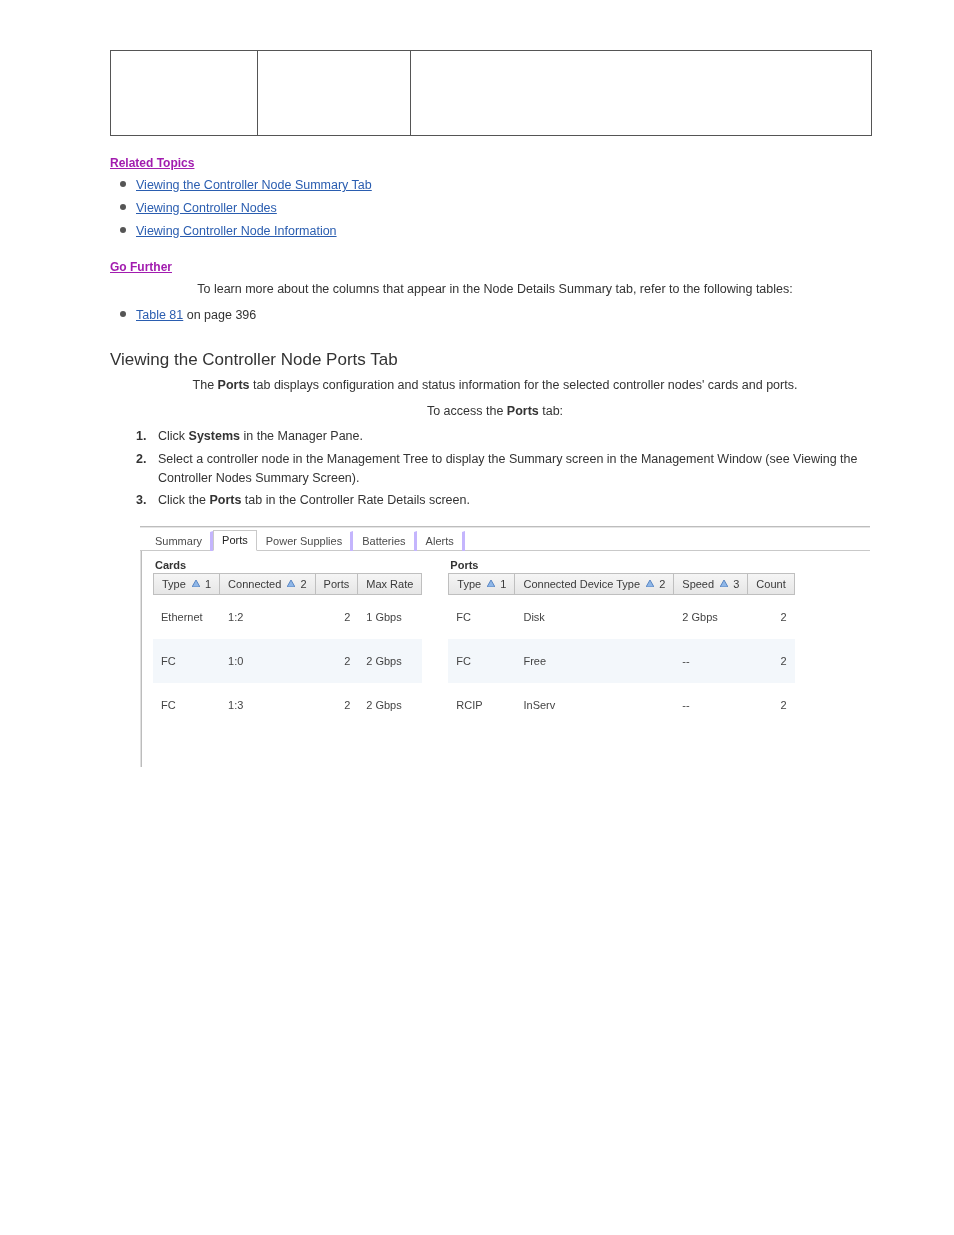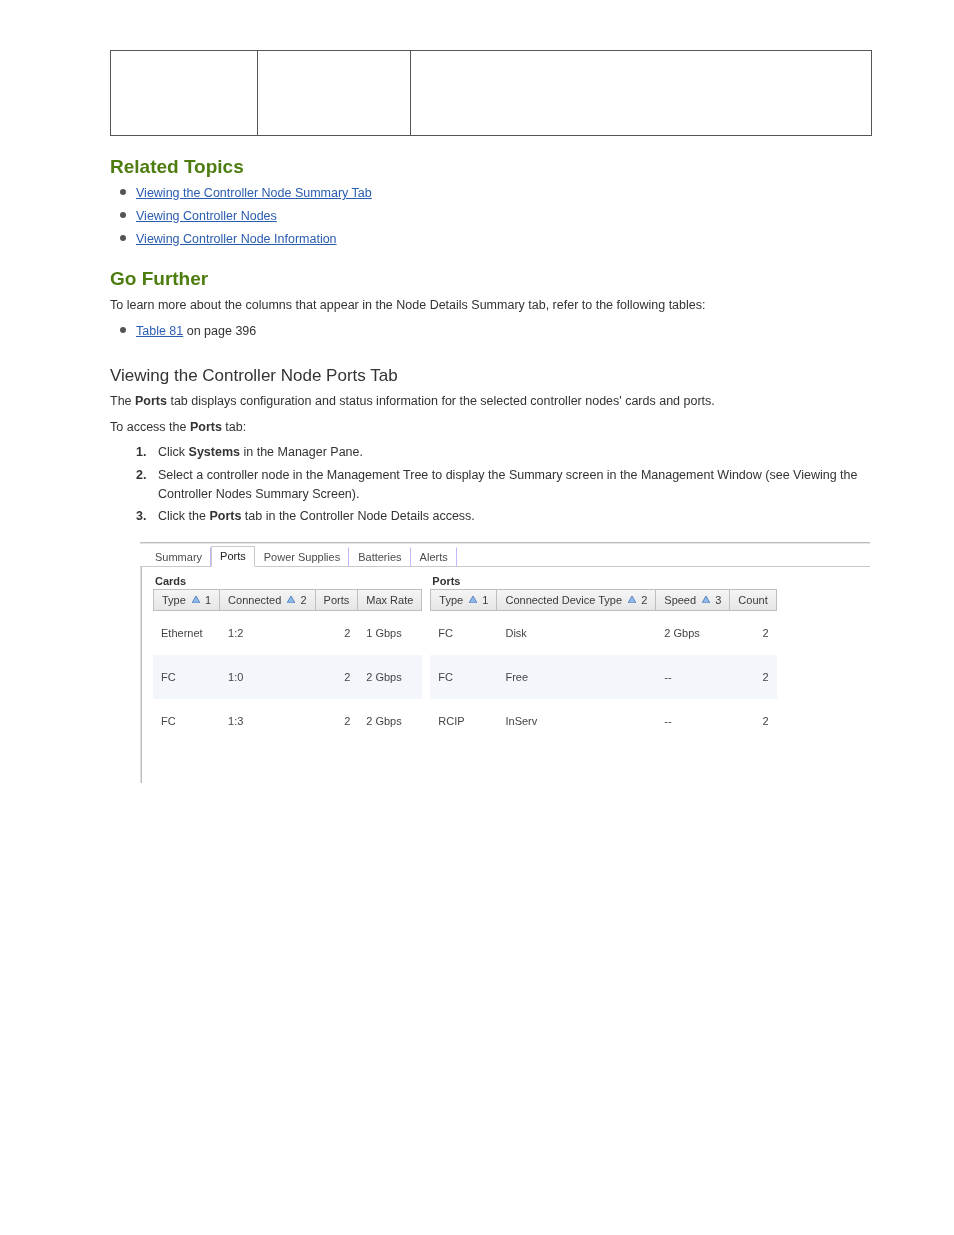--- a/index.html
+++ b/index.html
@@ -27,32 +27,34 @@
     height: 72px;
     vertical-align: top;
     padding: 6px 8px;
     font-size: 12px;
   }
   .small-table td.col1 { width: 130px; }
   .small-table td.col2 { width: 136px; }
   .small-table td.col3 { }
 
   .subhead {
-    font-size: 19px;
+    font-size: 12px;
     font-weight: bold;
-    color: #4d7c0f;
+    color: #a21caf;
     margin: 20px 0 4px 60px;
+    text-decoration: underline;
   }
 
   .body-text {
     font-size: 12.5px;
     color: #333;
     margin: 6px 0 2px 60px;
     line-height: 1.55;
     max-width: 770px;
+    text-align: center;
   }
 
   .bullets {
     margin: 6px 0 0 86px;
     padding: 0;
     list-style: none;
   }
   .bullets li {
     position: relative;
     margin: 4px 0;
@@ -136,39 +138,39 @@
     background: #fff;
   }
   .tab {
     padding: 3px 8px 4px 8px;
     margin-right: 0;
     font-size: 11px;
     color: #4b4b4b;
     cursor: pointer;
     position: relative;
     top: 1px;
-    border-right: 1px solid #c4b5fd;
+    border-right: 3px solid #c4b5fd;
     border-top: 1px solid transparent;
     border-left: 1px solid transparent;
     background: transparent;
   }
   .tab:first-child { border-left: 1px solid transparent; }
   .tab.active {
     font-weight: normal;
     color: #222;
     background: #fff;
     border-top: 1px solid #c9c9c9;
     border-left: 1px solid #c9c9c9;
     border-right: 1px solid #c9c9c9;
     border-bottom: 1px solid #fff;
   }
 
   .tables-row {
     display: flex;
-    gap: 8px;
+    gap: 26px;
     padding: 8px 12px 40px 12px;
   }
   .subpanel {
     display: inline-block;
   }
   .subpanel .subhead-mini {
     font-weight: bold;
     font-size: 11px;
     color: #333;
     margin-bottom: 2px;
@@ -269,21 +271,21 @@
     <li>
       <span class="n">1.</span>
       <span>Click </span><span class="b">Systems</span><span> in the Manager Pane.</span>
     </li>
     <li>
       <span class="n">2.</span>
       <span>Select a controller node in the Management Tree to display the Summary screen in the Management Window (see </span><span>Viewing the Controller Nodes Summary Screen</span><span>).</span>
     </li>
     <li>
       <span class="n">3.</span>
-      <span>Click the </span><span class="b">Ports</span><span> tab in the Controller Node Details access.</span>
+      <span>Click the </span><span class="b">Ports</span><span> tab in the Controller Rate Details screen.</span>
     </li>
   </ol>
 
   <div class="panel-wrap">
 
     <div class="tabs">
       <div class="tab">Summary</div>
       <div class="tab active">Ports</div>
       <div class="tab">Power Supplies</div>
       <div class="tab">Batteries</div>

